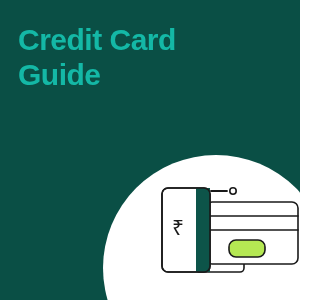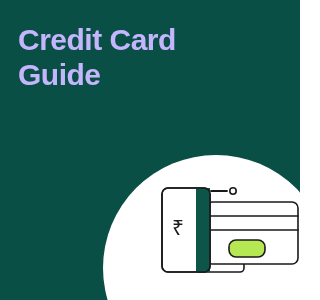--- a/index.html
+++ b/index.html
@@ -14,21 +14,21 @@
     overflow: hidden;
     background: #0a4f45;
     font-family: "Liberation Sans", sans-serif;
   }
   #banner-title {
     position: absolute;
     left: 18px;
     top: 22px;
     width: 250px;
     margin: 0;
-    color: #c4b5fd;
+    color: #14b8a6;
     font-family: "Liberation Sans", sans-serif;
     font-size: 30px;
     line-height: 1.17;
     font-weight: 700;
     letter-spacing: -0.5px;
     white-space: pre-line;
   }
   #illustration {
     position: absolute;
     left: 0;

